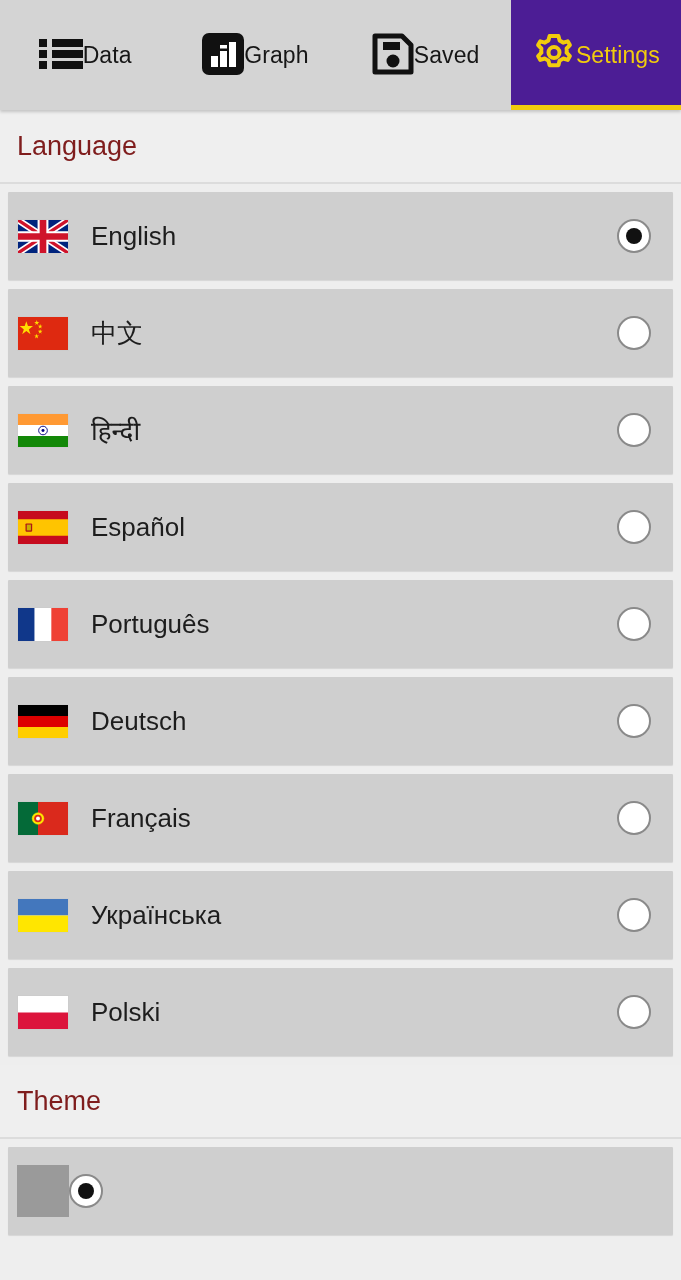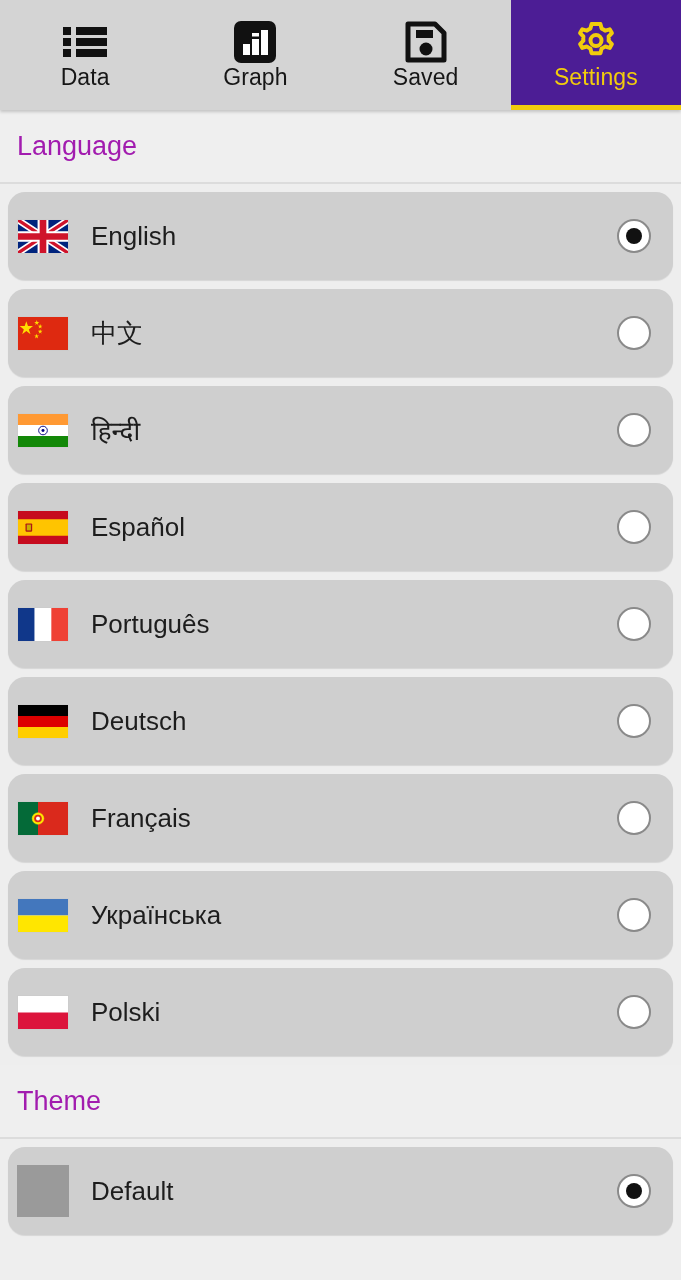--- a/index.html
+++ b/index.html
@@ -29,21 +29,21 @@
     height: 110px;
     background: #d4d4d4;
     box-sizing: border-box;
     position: relative;
     box-shadow: 0 2px 3px rgba(0,0,0,0.18);
     z-index: 5;
   }
   .tab {
     flex: 1 1 0;
     display: flex;
-    flex-direction: column;
+    flex-direction: row;
     align-items: center;
     justify-content: center;
     position: relative;
     cursor: pointer;
     height: 110px;
     box-sizing: border-box;
   }
   .tab.active {
     background: #4c1d95;
   }
@@ -76,36 +76,36 @@
     height: 74px;
     display: flex;
     align-items: center;
     padding-left: 17px;
     background: #efefef;
     border-bottom: 2px solid #dcdcdc;
     box-sizing: border-box;
   }
   .section-header .title {
     font-size: 27px;
-    color: #a21caf;
+    color: #7f1d1d;
     font-weight: 400;
   }
 
   
   .list {
     padding: 8px 0 0 0;
     background: #eeeeee;
   }
   .row {
     display: flex;
     align-items: center;
     height: 88px;
     margin: 0 8px 9px 8px;
     background: #cfcfcf;
-    border-radius: 17px;
+    border-radius: 1px;
     box-sizing: border-box;
     padding: 0 22px 0 9px;
     cursor: pointer;
     box-shadow: 0 1px 1px rgba(0,0,0,0.10);
   }
   .row-flag {
     width: 52px;
     height: 35px;
     flex: 0 0 auto;
     position: relative;
@@ -341,20 +341,19 @@
 
   </div>
 
   <div class="section-header">
     <span class="title">Theme</span>
   </div>
 
   <div class="list">
     <div class="row">
       <span class="row-swatch" style="background: rgb(154, 154, 154);"></span>
-      <span class="row-label">Default</span>
       <span class="radio checked">
           <span class="dot"></span>
         </span>
     </div>
   </div>
 
 </div>
 
 </body></html>

